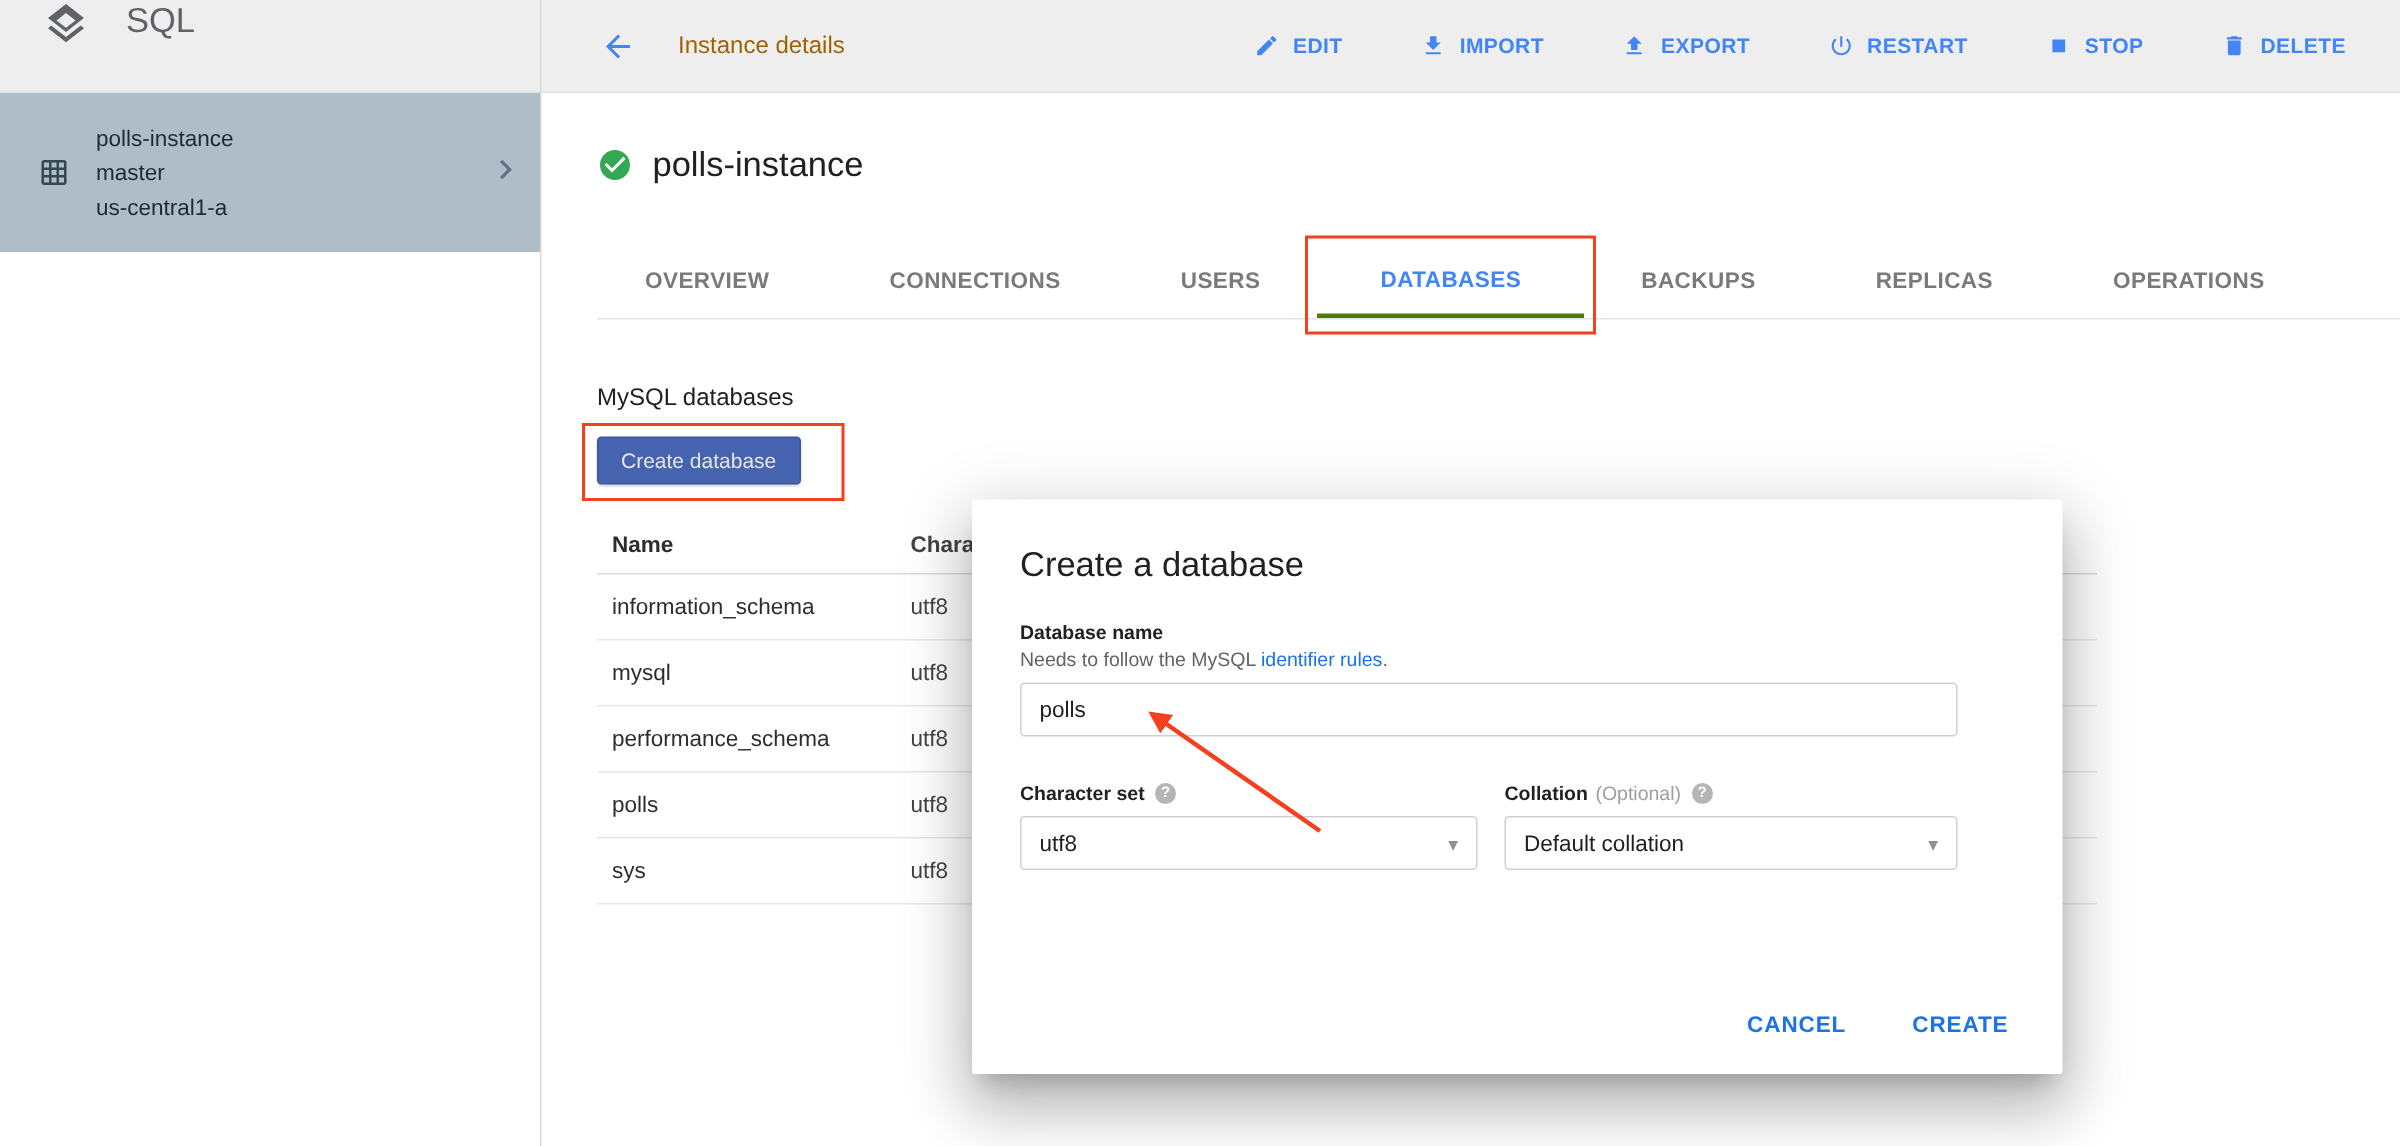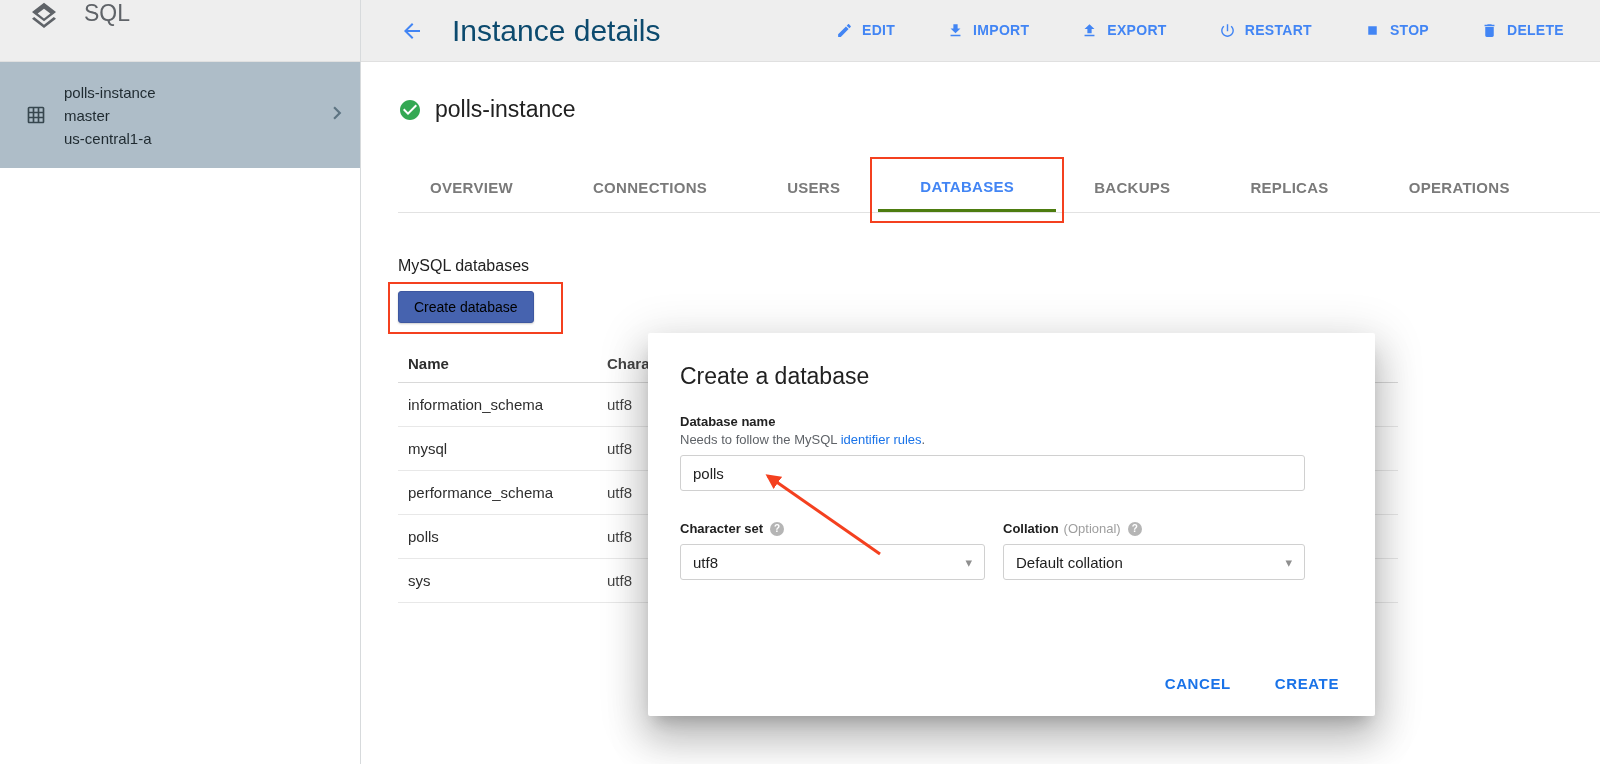--- a/index.html
+++ b/index.html
@@ -21,21 +21,21 @@
   }
   .brand {
     width: 360px; flex: 0 0 360px; display: flex; 
     padding-left: 28px; gap: 24px;
   }
   .brand svg { fill: #5f6368; }
   .product-name { font-size: 23px; color: #5f6368; }
   .header-right { flex: 1; display: flex; align-items: center; padding-left: 40px; }
   .back-btn { background: none; border: none; cursor: pointer; display: flex; align-items: center; padding: 0; }
   .back-btn svg { fill: #4285f4; }
-  .page-title { font-size: 30px; font-weight: normal; color: #0c4a6e; margin-left: 28px; }
+  .page-title { font-size: 16px; font-weight: normal; color: #a16207; margin-left: 28px; }
   .actions { display: flex; align-items: center; margin-left: auto; margin-right: 36px; gap: 52px; }
   .action-btn {
     display: flex; align-items: flex-start; gap: 9px; background: none; border: none;
     color: #4285f4; font-family: inherit; font-size: 14px; font-weight: bold;
     letter-spacing: .3px; cursor: pointer;
   }
   .action-btn svg { fill: #4285f4; }
 
   
   .vdivider { position: absolute; left: 360px; top: 0; bottom: 0; width: 1px; background: #d7dadc; z-index: 6; }
@@ -75,21 +75,21 @@
   }
   .annotation-box {
     position: absolute; border: 2px solid #f4401f; pointer-events: none; z-index: 8;
   }
   .annotation-box.tab-box { left: -8px; right: -8px; top: -6px; bottom: -14px; }
 
   
   .section-title { margin: 44px 0 0 37px; font-size: 16px; color: #212121; }
   .btn-wrap { position: relative; display: inline-block; margin: 16px 0 0 37px; }
   .create-btn {
-    background: #4663af; color: #000000; border: 1px solid #3d57a0; border-radius: 3px;
+    background: #4663af; color: #e5e5e5; border: 1px solid #3d57a0; border-radius: 3px;
     font-family: inherit; font-size: 14px; padding: 7px 15px; cursor: pointer;
     box-shadow: 0 1px 2px rgba(0,0,0,.2);
   }
   .annotation-box.btn-box { left: -10px; top: -9px; right: -29px; bottom: -11px; }
 
   
   .db-table { margin: 24px 0 0 37px; width: 1000px; }
   .t-head, .t-row { display: grid; grid-template-columns: 209px 1fr; align-items: center; }
   .t-head { border-bottom: 1px solid #d9d9d9; padding: 8px 0 10px; }
   .t-head .cell { font-size: 13.5px; font-weight: bold; color: #1f1f1f; }

